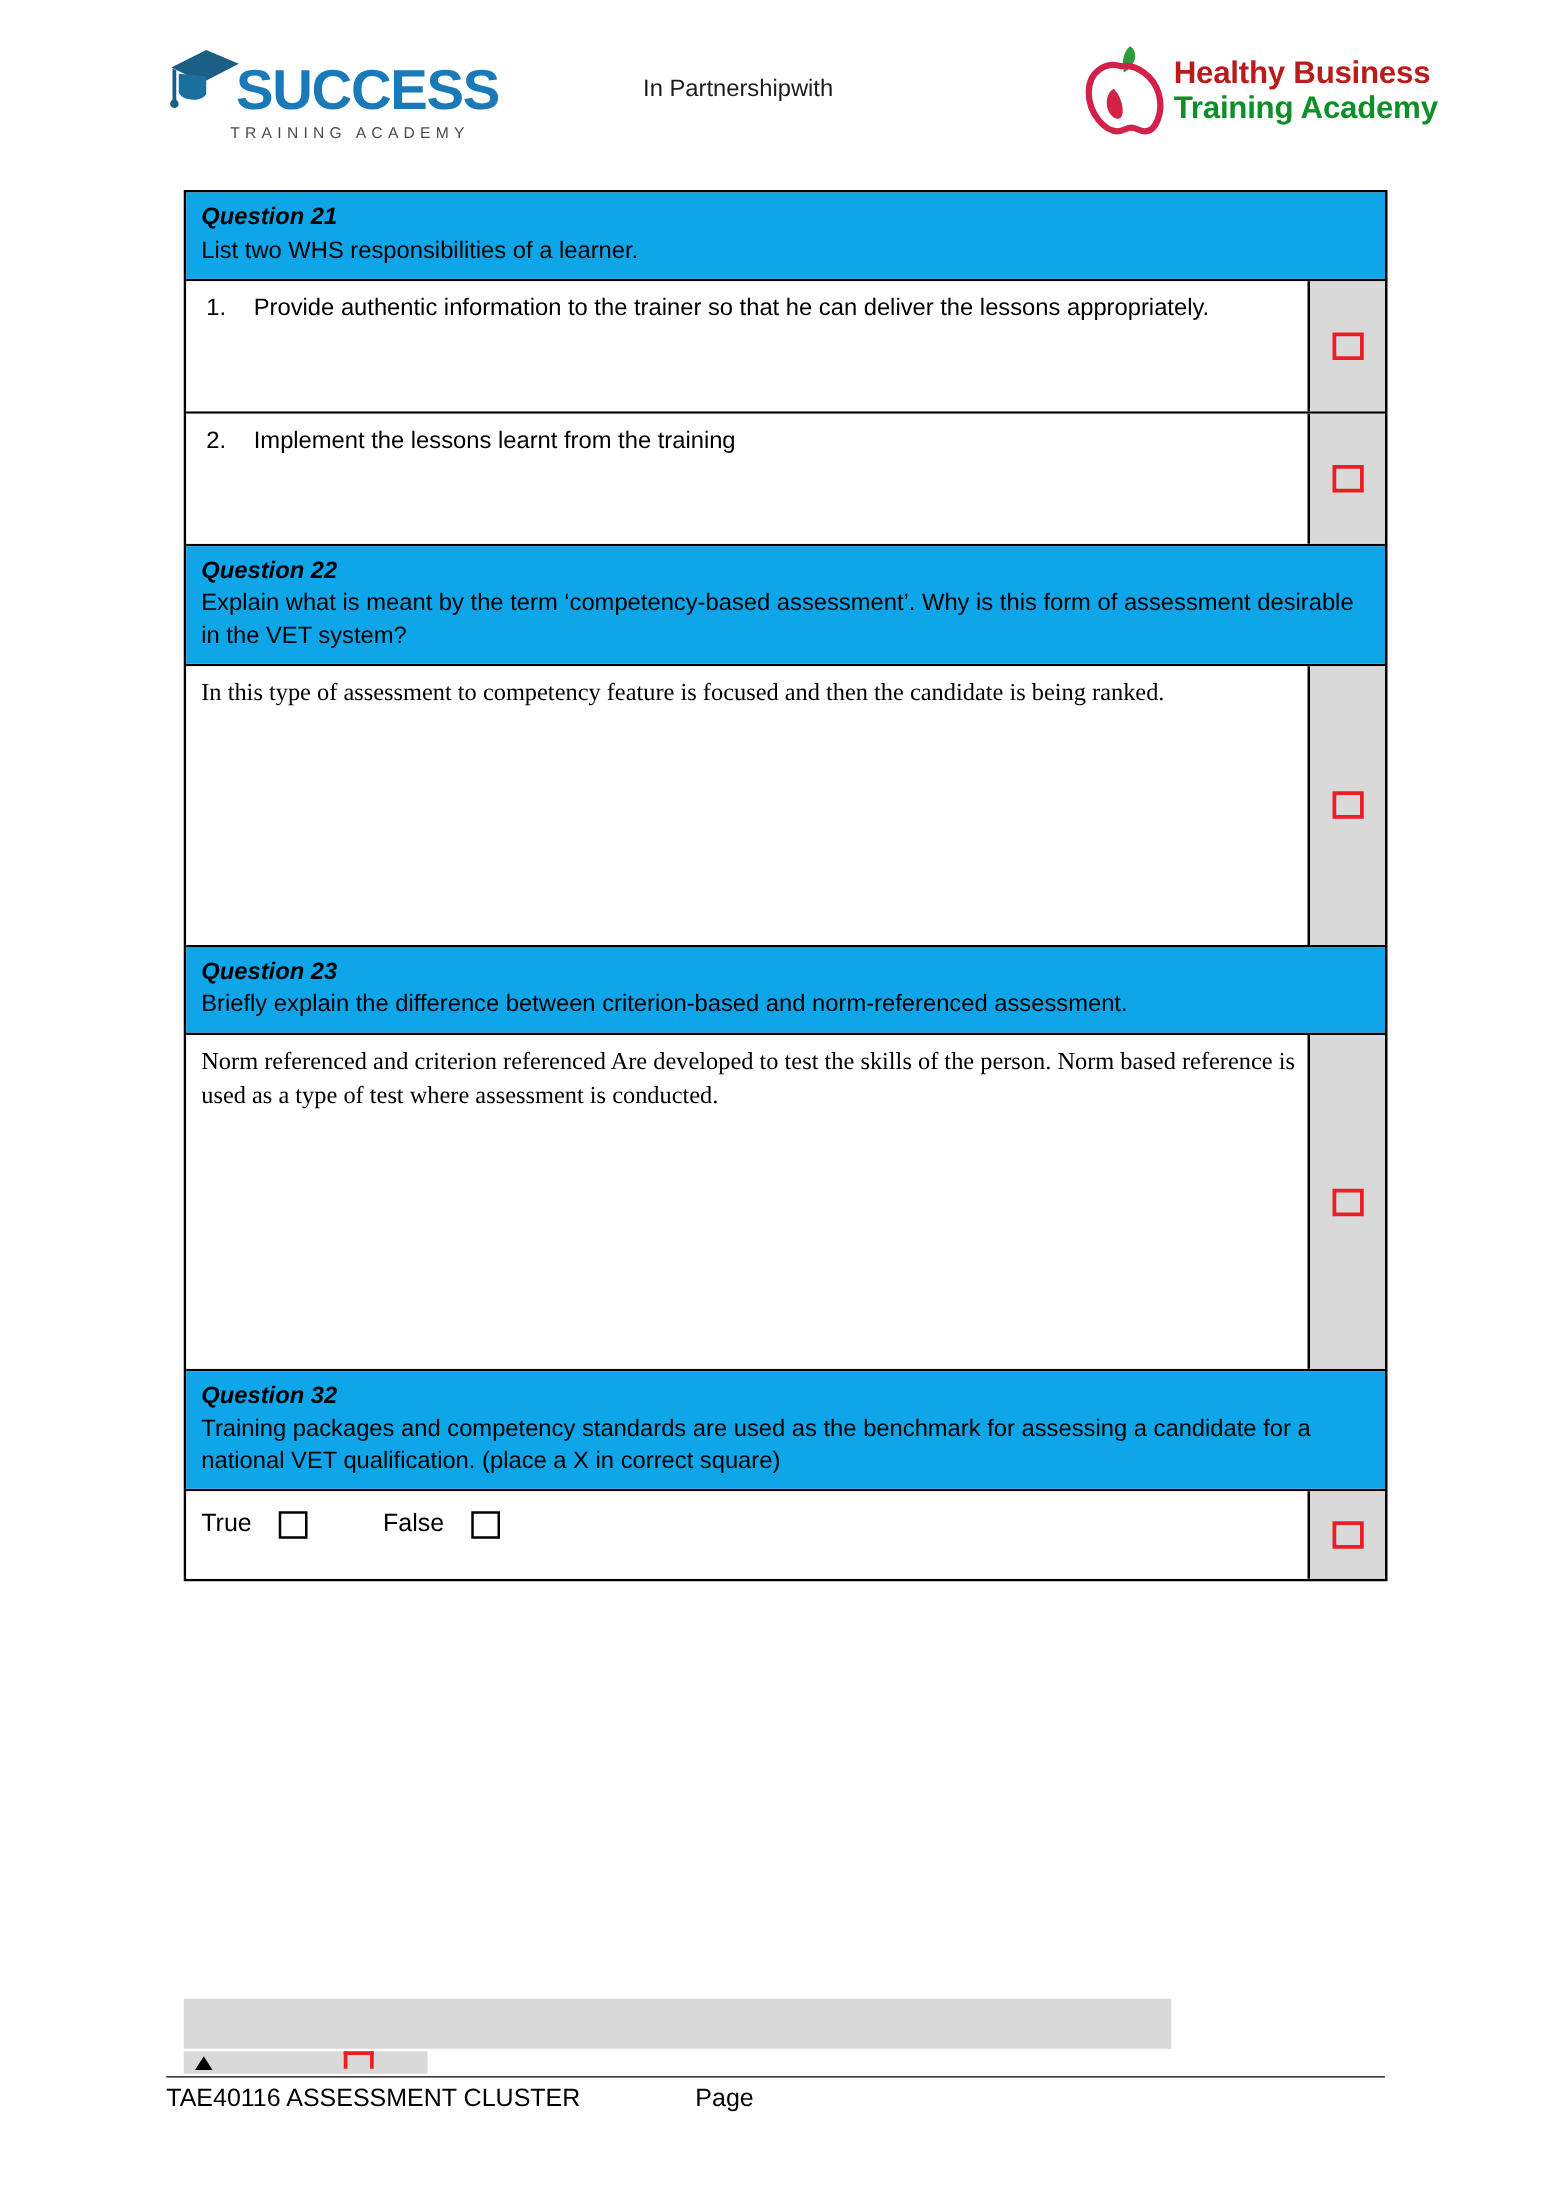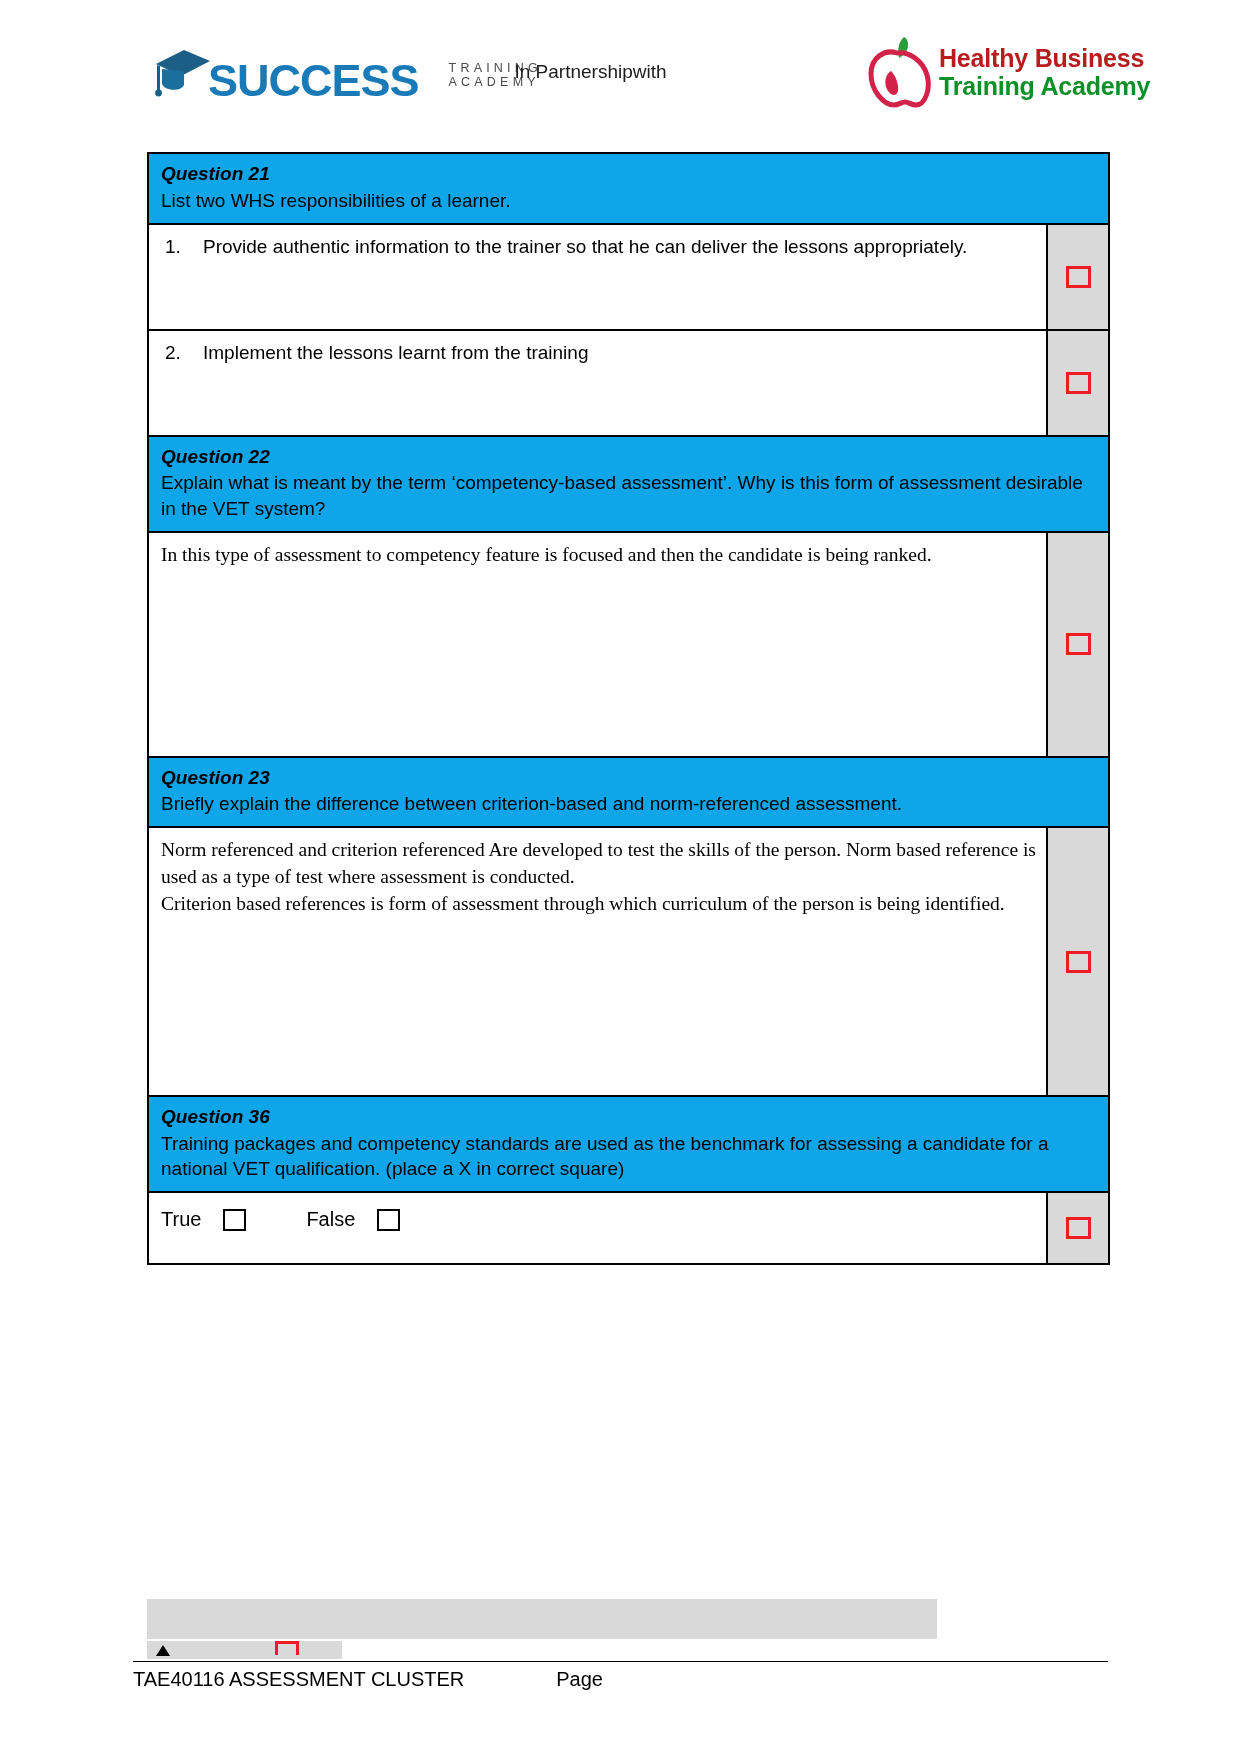--- a/index.html
+++ b/index.html
@@ -19,21 +19,21 @@
   
   .page-header {
     display: flex;
     align-items: center;
     padding: 26px 80px 0 150px;
     height: 118px;
     box-sizing: border-box;
   }
   .logo-success {
     display: flex;
-    flex-direction: row;
+    flex-direction: column;
     align-items: center;
     width: 230px;
     flex: 0 0 auto;
   }
   .success-row {
     display: flex;
     align-items: flex-end;
     height: 62px;
   }
   .success-word {
@@ -338,31 +338,30 @@
     <div class="qhead">
       <div class="qhead-title">Question 23</div>
       <div class="qhead-text">Briefly explain the difference between criterion-based and norm-referenced assessment.</div>
     </div>
   </div>
 
   <div class="qrow">
     <div class="ansrow">
       <div class="anscell h-a23">
         <div class="answer-serif">Norm referenced and criterion referenced Are developed to test the skills of the person. Norm based reference is used as a type of test where assessment is conducted.</div>
-        <div class="answer-serif">Criterion based references is form of assessment through which curriculum of the person is being identified.</div>
       </div>
       <div class="markcell">
         <span class="checkbox-red"></span>
       </div>
     </div>
   </div>
 
   <div class="qrow">
     <div class="qhead">
-      <div class="qhead-title">Question 36</div>
+      <div class="qhead-title">Question 32</div>
       <div class="qhead-text">Training packages and competency standards are used as the benchmark for assessing a candidate for a national VET qualification. (place a X in correct square)</div>
     </div>
   </div>
 
   <div class="qrow">
     <div class="ansrow">
       <div class="anscell h-a24">
         <div class="tf-line">
           <span class="tf-label">True</span>
           <span class="checkbox-black"></span>

